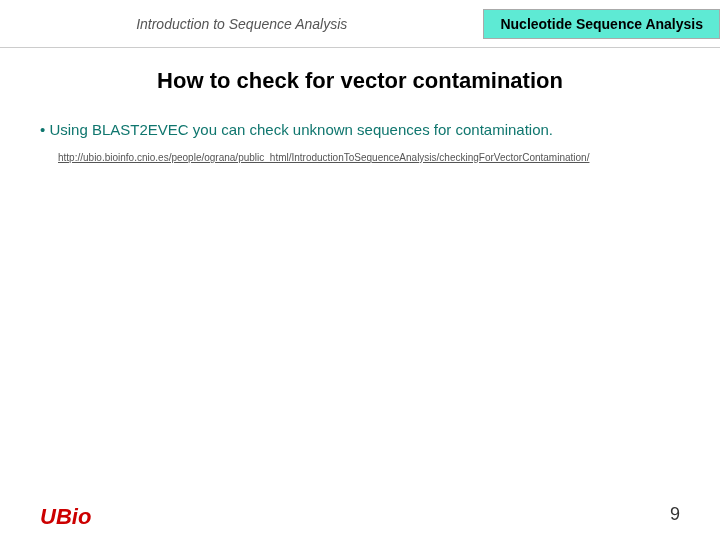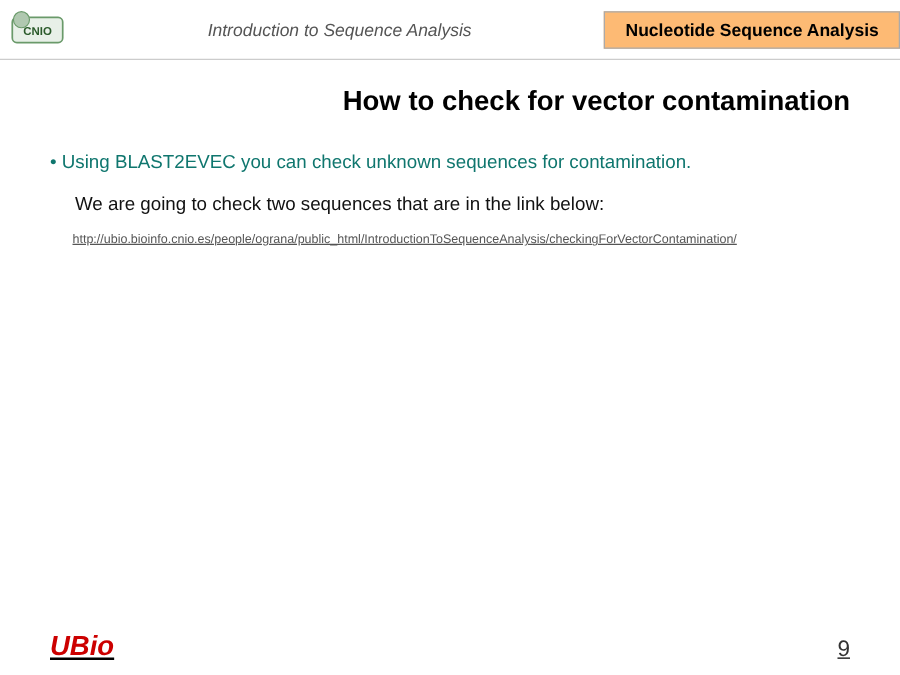--- a/index.html
+++ b/index.html
@@ -32,21 +32,21 @@
     }
 
     .header-title {
       font-size: 14px;
       color: #555555;
       font-style: italic;
       text-align: center;
     }
 
     .header-right {
-      background: #fdba74;
+      background: #5eead4;
       border: 1px solid #aaaaaa;
       padding: 6px 16px;
       font-size: 14px;
       font-weight: bold;
       color: #000000;
       white-space: nowrap;
       margin-right: 0;
     }
 
     .logo-left {
@@ -64,21 +64,21 @@
     }
 
     
     .main-content {
       padding: 20px 40px 10px 40px;
     }
 
     .slide-title {
       font-size: 22px;
       font-weight: bold;
-      text-align: right;
+      text-align: center;
       color: #000000;
       margin-bottom: 24px;
     }
 
     .body-text {
       font-size: 15px;
       color: #0f766e;
       line-height: 1.6;
       margin-bottom: 10px;
     }
@@ -107,24 +107,23 @@
       margin-top: 6px;
     }
 
     
     .footer {
       position: absolute;
       bottom: 10px;
       left: 0;
       right: 0;
       display: flex;
-      align-items: flex-end;
+      align-items: flex-start;
       justify-content: space-between;
       padding: 0 40px;
-      text-decoration: underline;
     }
 
     .ubio-logo {
       font-size: 22px;
       font-weight: bold;
       color: #cc0000;
       font-style: italic;
     }
 
     .page-number {
@@ -134,40 +133,31 @@
 
     
     .header-bar {
       border-bottom: 1px solid #cccccc;
     }
   </style>
 </head>
 <body>
 
 <div class="header-bar">
-  <div class="logo-left">
-
-    <svg class="logo-svg" viewBox="0 0 48 38" xmlns="http://www.w3.org/2000/svg">
-      <rect x="2" y="8" width="44" height="22" rx="4" fill="#e8f0e8" stroke="#6a9a6a" stroke-width="1.5"></rect>
-      <text x="24" y="23" text-anchor="middle" font-size="10" font-weight="bold" fill="#2a5a2a" font-family="Arial">CNIO</text>
-      <ellipse cx="10" cy="10" rx="7" ry="7" fill="#b0c8b0" stroke="#6a9a6a" stroke-width="1"></ellipse>
-    </svg>
-  </div>
   <div class="header-left">
     <span class="header-title">Introduction to Sequence Analysis</span>
   </div>
   <div class="header-right">Nucleotide Sequence Analysis</div>
 </div>
 
 <div class="main-content">
   <h1 class="slide-title">How to check for vector contamination</h1>
 
   <p class="body-text">• Using BLAST2EVEC you can check unknown sequences for contamination.</p>
 
-  <p class="indent-text">We are going to check two sequences that are in the link below:</p>
 
   <a class="small-link" href="#">http://ubio.bioinfo.cnio.es/people/ograna/public_html/IntroductionToSequenceAnalysis/checkingForVectorContamination/</a>
 
 
 </div>
 
 <div class="footer">
   <span class="ubio-logo">UBio</span>
   <span class="page-number">9</span>
 </div>

